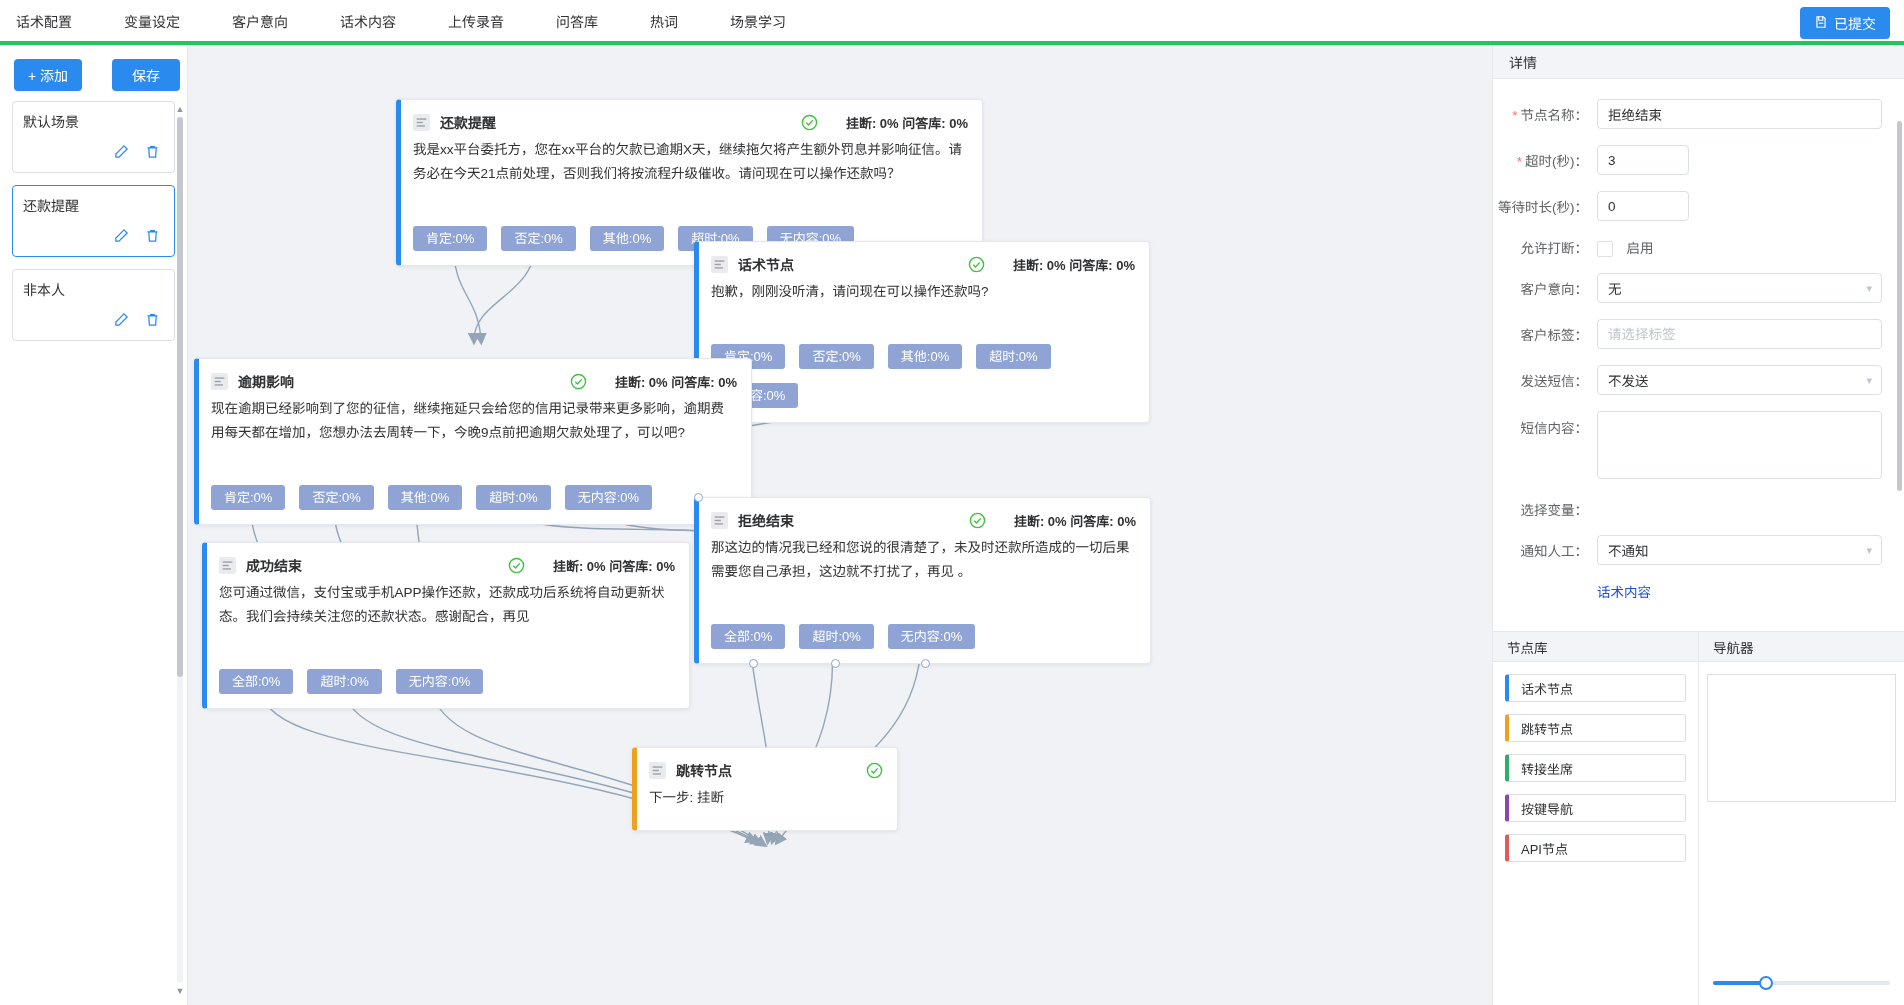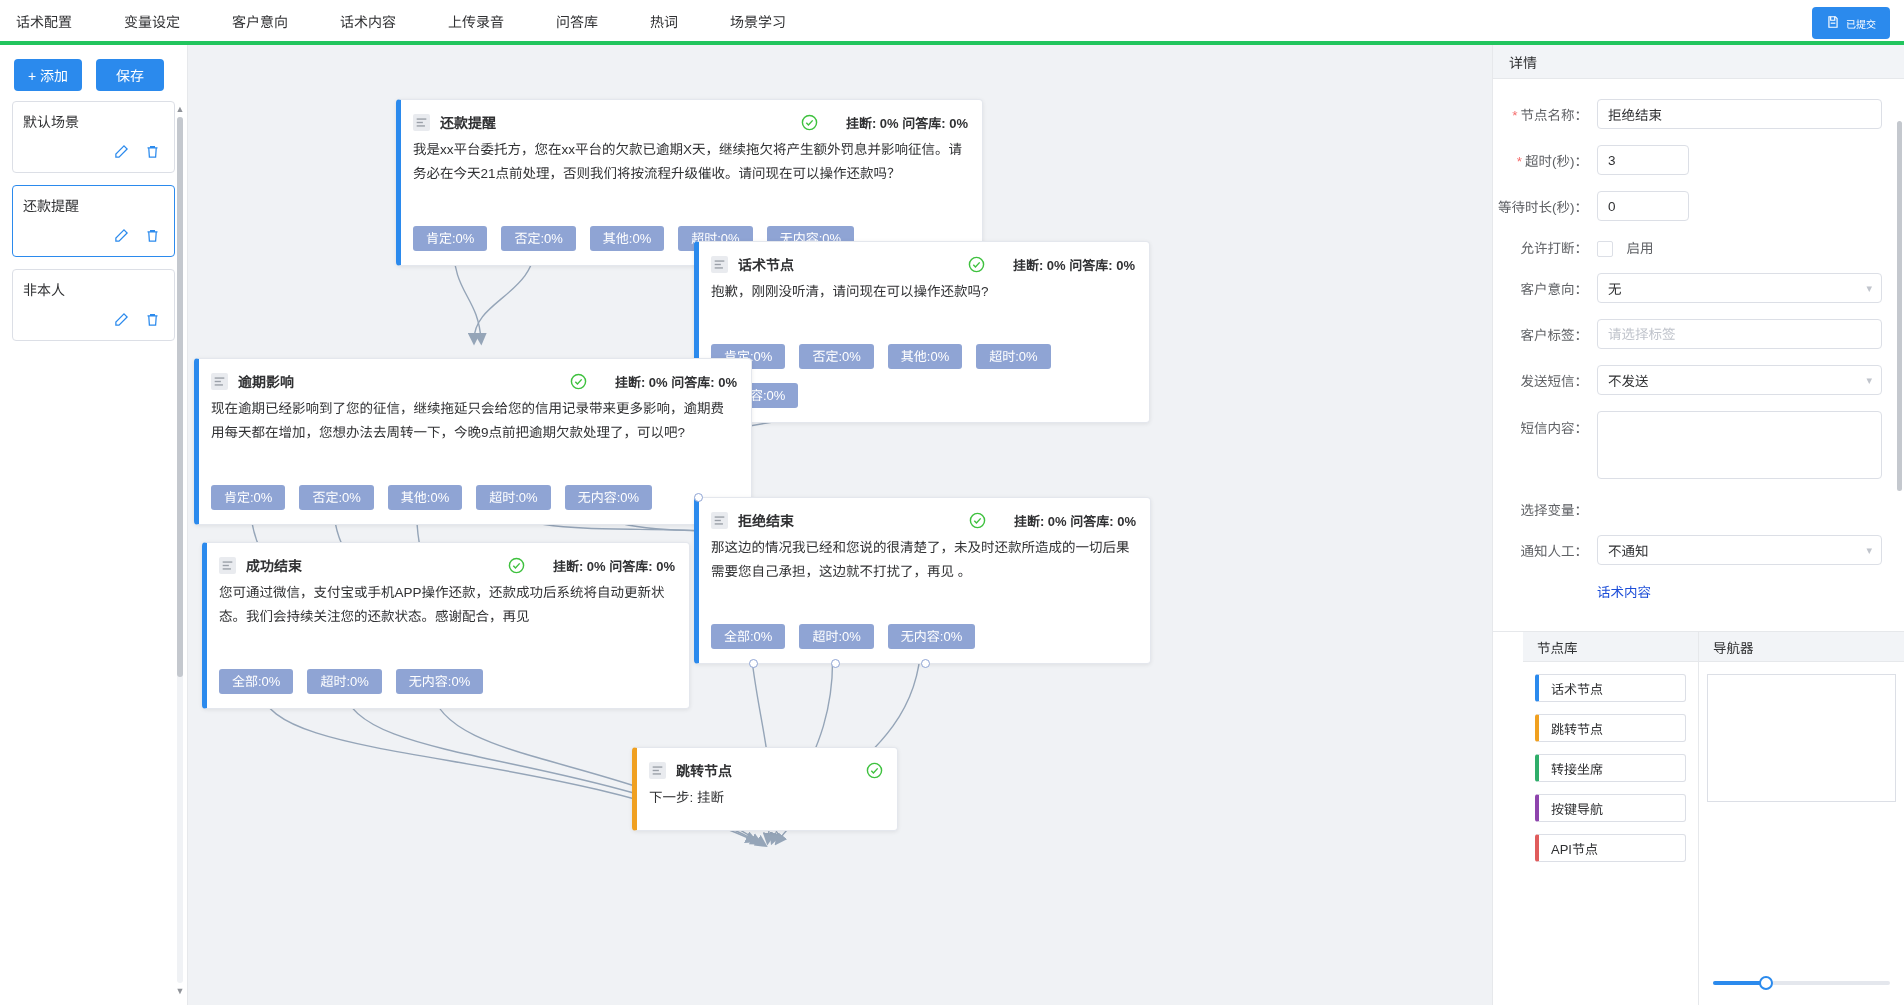--- a/index.html
+++ b/index.html
@@ -18,34 +18,34 @@
   .nav-tab {
     font-size: 14px; color: #303133; padding: 0 26px; height: 100%;
     display: flex; align-items: center; cursor: pointer; white-space: nowrap;
   }
   .nav-tab:first-child { padding-left: 16px; }
   .nav-tab.active { color: #303133; }
   .submit-btn {
     position: absolute; right: 14px; top: 7px; height: 32px;
     background: #2b8aed; color: #fff; border: none; border-radius: 4px;
     display: flex; align-items: center; gap: 6px; padding: 0 14px;
-    font-size: 10px; cursor: pointer;
+    font-size: 14px; cursor: pointer;
     font-family: "Liberation Sans", sans-serif;
   }
   .submit-btn svg { width: 14px; height: 14px; }
 
   
   .body-wrap { display: flex; height: 960px; width: 1904px; }
 
   
   .leftpanel {
     width: 188px; background: #ffffff; position: relative;
     border-right: 1px solid #e6e8eb; flex: 0 0 188px;
   }
-  .left-actions { display: flex; gap: 14px; padding: 14px 12px 10px 14px; }
+  .left-actions { display: flex; gap: 30px; padding: 14px 12px 10px 14px; }
   .btn-blue {
     background: #2b8aed; color: #fff; border: none; border-radius: 4px;
     height: 32px; min-width: 68px; font-size: 14px; cursor: pointer;
     font-family: "Liberation Sans", sans-serif;
   }
   .scene-list { padding: 0 12px 0 12px; }
   .scene-card {
     border: 1px solid #dcdfe6; border-radius: 4px; margin-bottom: 12px;
     padding: 10px 10px 6px 10px; background: #fff; cursor: pointer;
     min-height: 72px; position: relative;
@@ -158,21 +158,21 @@
   .frow.align-top .flabel { padding-top: 6px; }
   .link-row { padding-left: 104px; margin-top: 4px; }
   .link { color: #1d4ed8; font-size: 13.5px; cursor: pointer; }
   .rp-scroll {
     position: absolute; right: 2px; top: 42px; width: 5px; height: 370px;
     background: #c4c8ce; border-radius: 3px;
   }
 
   
   .rp-bottom { display: flex; border-top: 1px solid #e6e8eb; flex: 1 1 auto; }
-  .nodelib { width: 206px; flex: 0 0 206px; border-right: 1px solid #e6e8eb; background:#fff;padding-left:30px; }
+  .nodelib { width: 206px; flex: 0 0 206px; border-right: 1px solid #e6e8eb; background:#fff; }
   .navig { flex: 1 1 auto; background: #fff; position: relative; }
   .sec-header {
     height: 30px; background: #f2f4f7; border-bottom: 1px solid #e6e8eb;
     display: flex; align-items: center; padding-left: 14px;
     font-size: 13.5px; color: #303133;
   }
   .lib-items { padding: 12px 12px 0 12px; }
   .lib-item {
     border: 1px solid #dcdfe6; border-left-width: 4px; border-radius: 3px;
     height: 28px; display: flex; align-items: center; padding-left: 12px;

